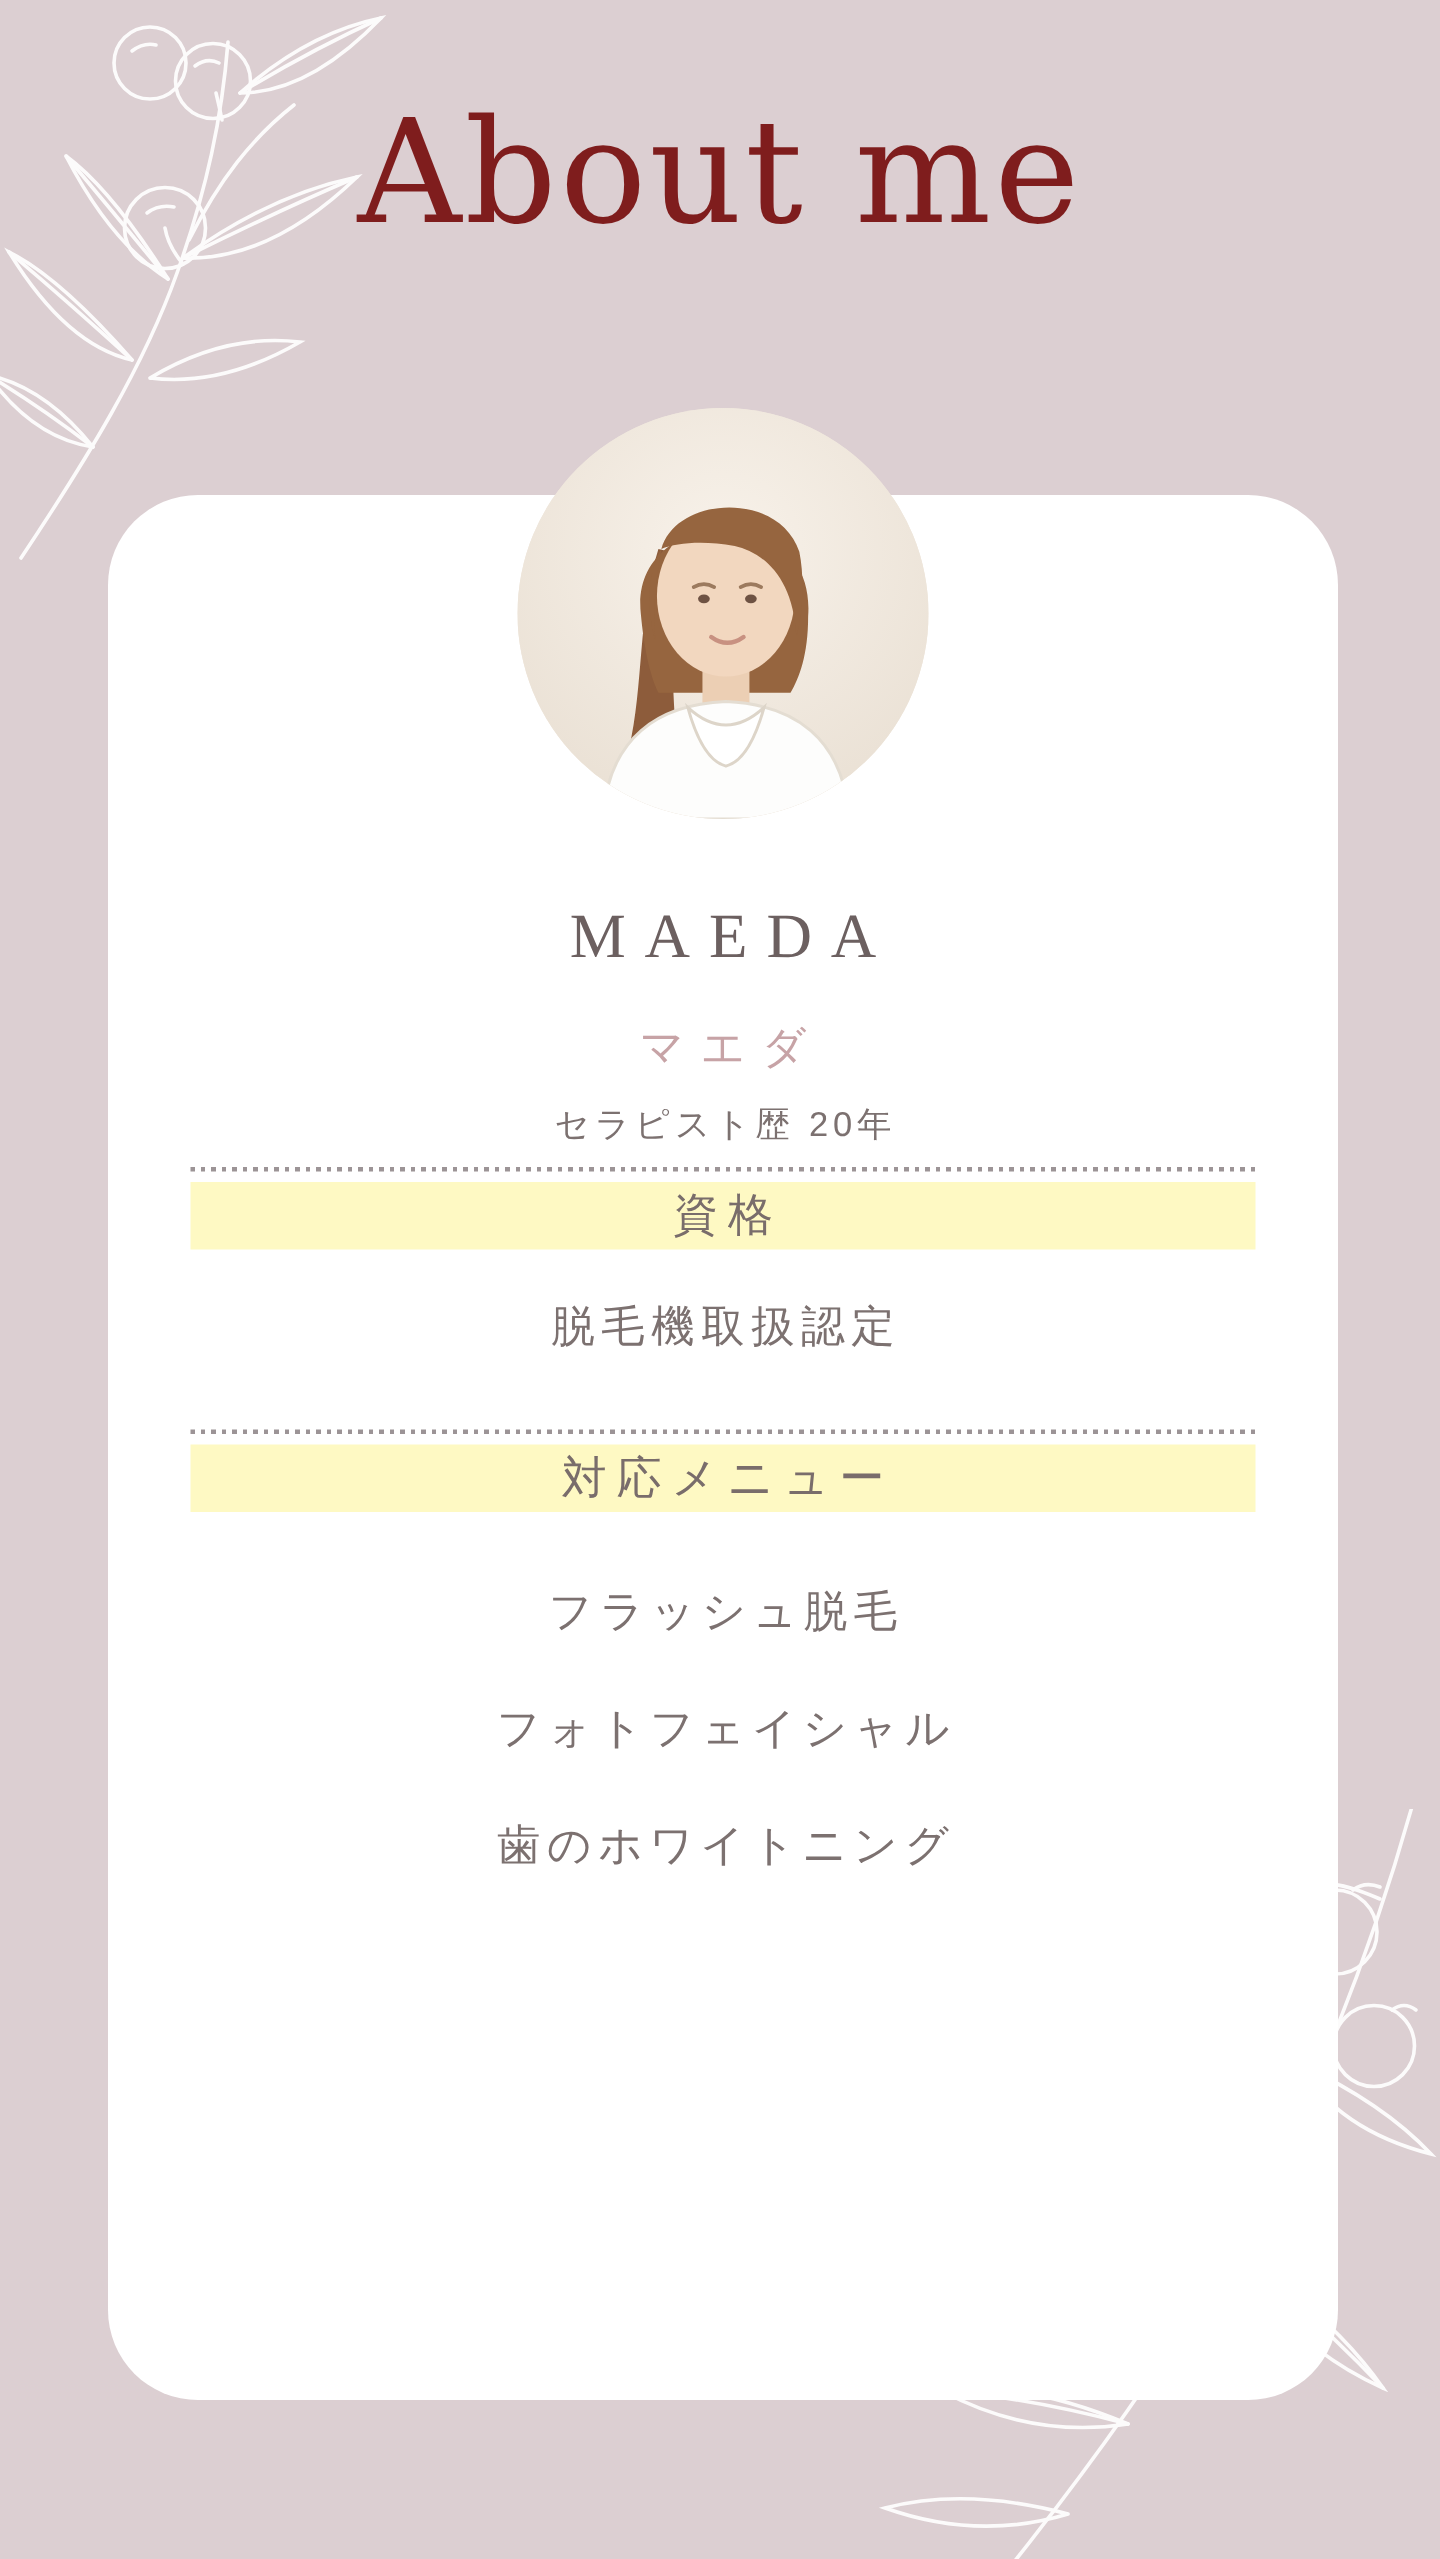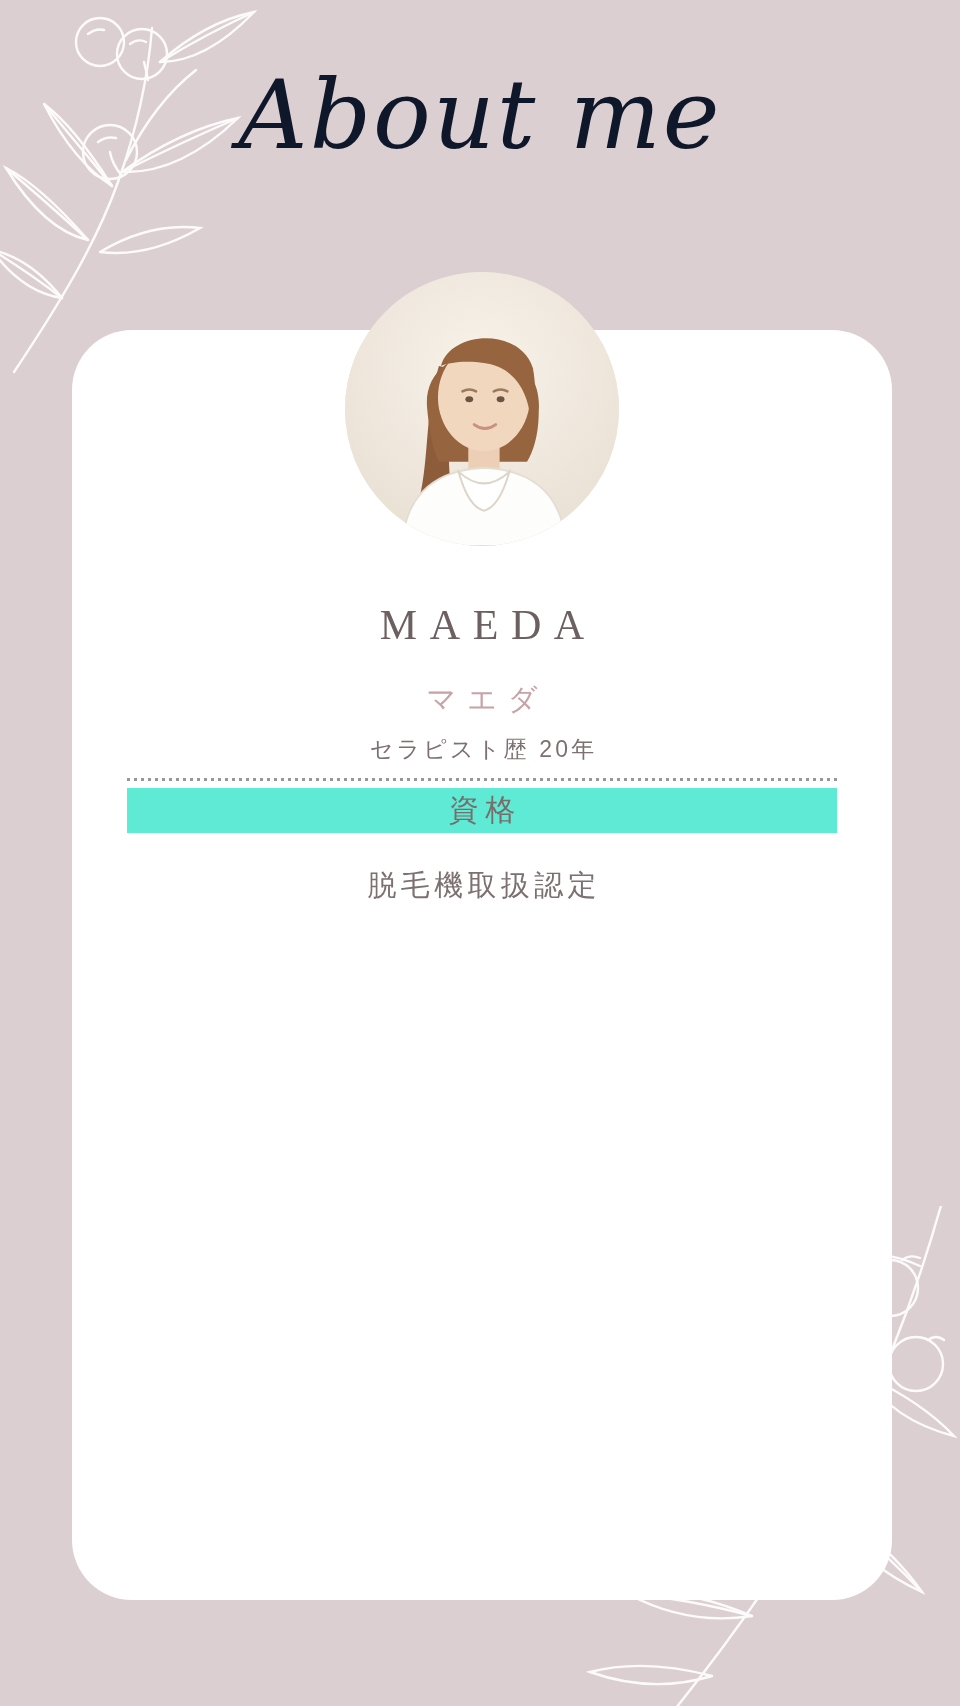--- a/index.html
+++ b/index.html
@@ -8,22 +8,22 @@
 
   
   .decor{position:absolute;pointer-events:none;opacity:.92;}
   .decor-tl{left:0;top:0;width:300px;height:380px;}
   .decor-br{right:0;bottom:0;width:380px;height:500px;}
   .decor svg{display:block;width:100%;height:100%;}
   .decor path,.decor circle{fill:none;stroke:#ffffff;stroke-width:2.4;stroke-linecap:round;}
 
   
   .title{position:absolute;top:58px;left:0;width:100%;text-align:center;
-         font-family:"DejaVu Serif",serif;font-style:italic;font-weight:400;
-         font-size:96px;line-height:1.2;color:#0f172a;letter-spacing:2px;}
+         font-family:"DejaVu Serif",serif;font-weight:400;
+         font-size:96px;line-height:1.2;color:#7f1d1d;letter-spacing:2px;}
 
   
   .card{position:absolute;left:72px;top:330px;width:820px;height:1270px;
         background:#ffffff;border-radius:60px;}
 
   .avatar{position:absolute;top:-58px;left:50%;transform:translateX(-50%);
           width:274px;height:274px;border-radius:50%;overflow:hidden;
           background:#efe7dc;}
   .avatar svg{display:block;width:100%;height:100%;}
 
@@ -31,21 +31,21 @@
   .name-en{font-family:"Liberation Serif",serif;font-size:42px;line-height:46px;
            color:#6c6060;letter-spacing:.3em;text-indent:.3em;}
   .name-kana{margin-top:34px;font-size:29px;line-height:35px;color:#c7a3a6;
              letter-spacing:.38em;text-indent:.38em;}
   .experience{margin-top:18px;font-size:23px;line-height:29px;color:#7c7170;
               letter-spacing:.14em;text-indent:.14em;}
 
   .section{margin:0;}
   .dotted{height:3px;margin:0 55px;
           background-image:repeating-linear-gradient(to right,#9c9496 0 3px,transparent 3px 7px);}
-  .band{margin:7px 55px 0;height:45px;background:#5eead4;
+  .band{margin:7px 55px 0;height:45px;background:#fef9c3;
         display:flex;align-items:center;justify-content:center;}
   .band-title{font-size:30px;color:#796d6b;letter-spacing:.22em;text-indent:.22em;font-weight:500;}
 
   ul.items{list-style:none;margin:0;padding:0;text-align:center;}
   .items li{font-size:29px;line-height:36px;color:#7c7170;
             letter-spacing:.15em;text-indent:.15em;}
   .sec1{margin-top:14px;}
   .sec1 ul{margin-top:34px;}
   .sec1 li{margin-bottom:44px;}
   .sec2{margin-top:50px;}
@@ -142,15 +142,26 @@
     <div class="section sec1">
       <div class="dotted"></div>
       <div class="band">
         <span class="band-title">資格</span>
       </div>
       <ul class="items">
         <li>脱毛機取扱認定</li>
       </ul>
     </div>
 
+    <div class="section sec2">
+      <div class="dotted"></div>
+      <div class="band">
+        <span class="band-title">対応メニュー</span>
+      </div>
+      <ul class="items">
+        <li>フラッシュ脱毛</li>
+        <li>フォトフェイシャル</li>
+        <li>歯のホワイトニング</li>
+      </ul>
+    </div>
 
   </div>
 </div>
 
 </body></html>

